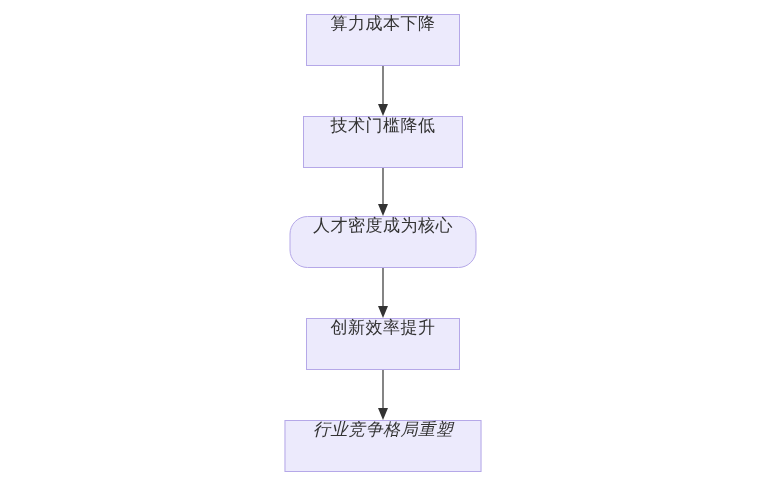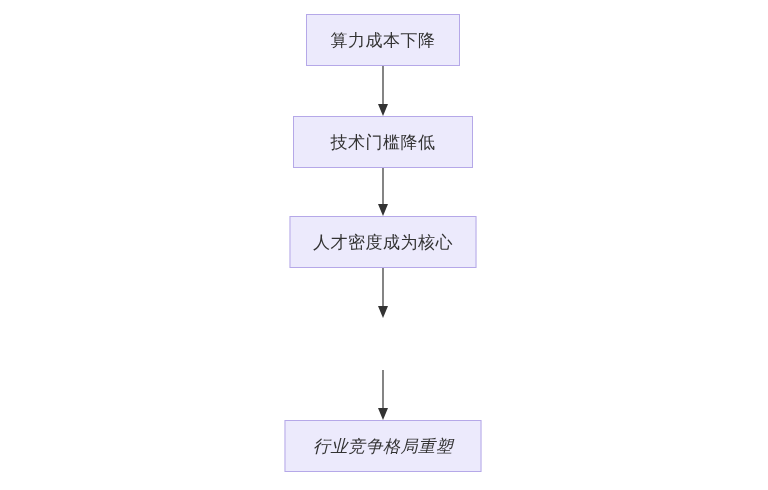--- a/index.html
+++ b/index.html
@@ -20,21 +20,21 @@
     height: 490px;
     background: #ffffff;
   }
 
   .flow-node {
     position: absolute;
     box-sizing: border-box;
     background: #ECEAFC;
     border: 1.5px solid #B5A8E8;
     display: flex;
-    align-items: center;
+    align-items: flex-start;
     justify-content: center;
     transform: translateX(-50%);
   }
 
   .flow-node-label {
     font-family: "DejaVu Sans", "Liberation Sans", sans-serif;
     font-size: 17px;
     line-height: 1;
     color: #333333;
     letter-spacing: 0.5px;
@@ -64,38 +64,41 @@
 
   <div class="flow-node" style="left: 383px; top: 14px; width: 154px; height: 52px; background: rgb(236, 234, 252); border-color: rgb(181, 168, 232);">
     <span class="flow-node-label" style="color: rgb(51, 51, 51);">算力成本下降</span>
   </div>
 
   <svg class="flow-connector" width="16" height="50" viewBox="0 0 16 50" style="left: 383px; top: 66px;">
     <line x1="8" y1="0" x2="8" y2="40" stroke="#333333"></line>
     <polygon points="8,50 3,38 13,38" fill="#333333"></polygon>
   </svg>
 
-  <div class="flow-node" style="left: 383px; top: 116px; width: 180px; height: 52px; background: rgb(236, 234, 252); border-color: rgb(181, 168, 232);">
+  <div class="flow-node" style="left: 383px; top: 116px; width: 160px; height: 52px; background: rgb(236, 234, 252); border-color: rgb(181, 168, 232);">
     <span class="flow-node-label" style="color: rgb(51, 51, 51);">技术门槛降低</span>
   </div>
 
   <svg class="flow-connector" width="16" height="48" viewBox="0 0 16 48" style="left: 383px; top: 168px;">
     <line x1="8" y1="0" x2="8" y2="38" stroke="#333333"></line>
     <polygon points="8,48 3,36 13,36" fill="#333333"></polygon>
   </svg>
 
-  <div class="flow-node" style="left: 383px; top: 216px; width: 187px; height: 52px; background: rgb(236, 234, 252); border-color: rgb(181, 168, 232);">
+  <div class="flow-node" style="left: 383px; top: 216px; width: 187px; height: 52px; background: rgb(236, 234, 252); border-color: rgb(181, 168, 232); border-radius: 18px;">
     <span class="flow-node-label" style="color: rgb(51, 51, 51);">人才密度成为核心</span>
   </div>
 
   <svg class="flow-connector" width="16" height="50" viewBox="0 0 16 50" style="left: 383px; top: 268px;">
     <line x1="8" y1="0" x2="8" y2="40" stroke="#333333"></line>
     <polygon points="8,50 3,38 13,38" fill="#333333"></polygon>
   </svg>
 
+  <div class="flow-node" style="left: 383px; top: 318px; width: 154px; height: 52px; background: rgb(236, 234, 252); border-color: rgb(181, 168, 232);">
+    <span class="flow-node-label" style="color: rgb(51, 51, 51);">创新效率提升</span>
+  </div>
 
   <svg class="flow-connector" width="16" height="50" viewBox="0 0 16 50" style="left: 383px; top: 370px;">
     <line x1="8" y1="0" x2="8" y2="40" stroke="#333333"></line>
     <polygon points="8,50 3,38 13,38" fill="#333333"></polygon>
   </svg>
 
   <div class="flow-node" style="left: 383px; top: 420px; width: 197px; height: 52px; background: rgb(236, 234, 252); border-color: rgb(181, 168, 232); font-style: italic;">
     <span class="flow-node-label" style="color: rgb(51, 51, 51);">行业竞争格局重塑</span>
   </div>
 

